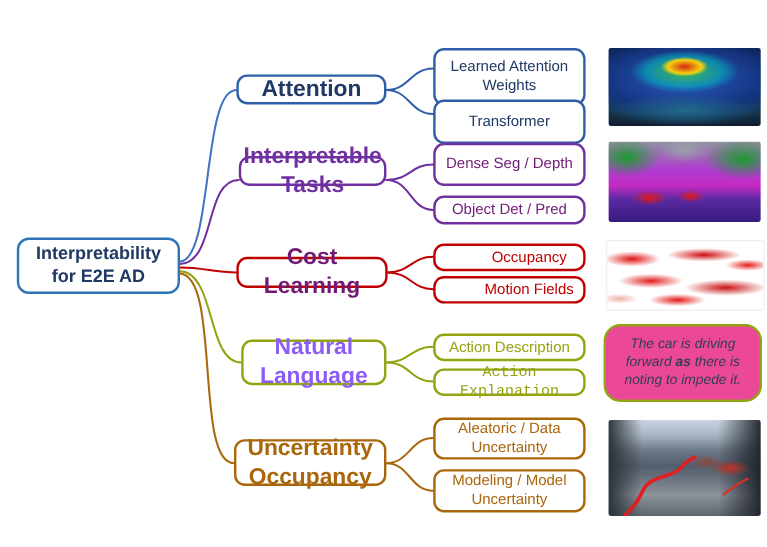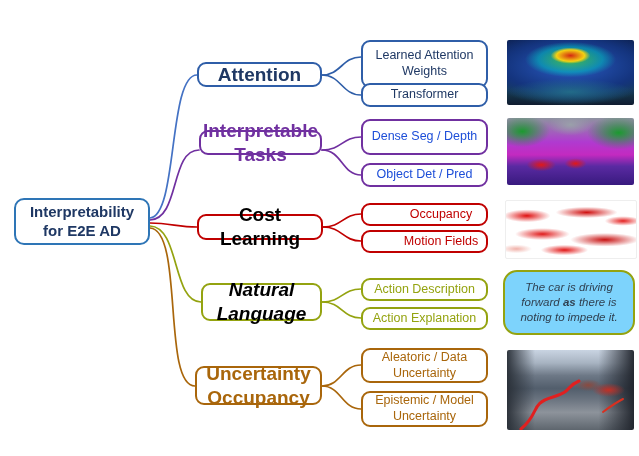--- a/index.html
+++ b/index.html
@@ -16,34 +16,34 @@
   .node{position:absolute;z-index:2;background:#fff;border:2px solid #888;border-radius:9px;
         display:flex;align-items:center;justify-content:center;text-align:center;
         box-sizing:border-box;line-height:1.25;padding:0 8px;}
   .root{left:14px;top:198px;width:136px;height:47px;font-size:15px;font-weight:bold;
         color:#1F3864;border-color:#2E75B6;border-radius:10px;}
   .branch{font-size:19px;font-weight:bold;}
   .leaf{left:361px;width:127px;font-size:12.5px;font-weight:normal;padding:0 6px;}
 
   .b-att{left:197px;top:62px;width:125px;height:25px;color:#1F3864;border-color:#2F5EA8;}
   .b-int{left:199px;top:130px;width:123px;height:25px;color:#7030A0;border-color:#7030A0;}
-  .b-cost{left:197px;top:214px;width:126px;height:26px;color:#000000;border-color:#C00000;}
-  .b-nat{left:201px;top:283px;width:121px;height:38px;color:#000000;border-color:#94A310;font-style:italic;}
+  .b-cost{left:197px;top:214px;width:126px;height:26px;color:#701a75;border-color:#C00000;}
+  .b-nat{left:201px;top:283px;width:121px;height:38px;color:#8b5cf6;border-color:#94A310;}
   .b-unc{left:195px;top:366px;width:127px;height:39px;color:#A9660B;border-color:#A9660B;}
 
   .l-att{color:#1F3864;border-color:#2F5EA8;}
-  .l-int{color:#1d4ed8;border-color:#7030A0;}
+  .l-int{color:#701a75;border-color:#7030A0;}
   .l-cost{color:#C00000;border-color:#C00000;padding-left:39px;}
   .l-nat{color:#94A310;border-color:#94A310;}
   .l-unc{color:#A9660B;border-color:#A9660B;}
 
-  .leaf1{top:40px;height:48px;}   .leaf2{top:83px;height:24px;}
+  .leaf1{top:40px;height:48px;}   .leaf2{top:83px;height:37px;}
   .leaf3{top:119px;height:36px;}  .leaf4{top:163px;height:24px;}
   .leaf5{top:203px;height:23px;}  .leaf6{top:230px;height:23px;}
-  .leaf7{top:278px;height:23px;}  .leaf8{top:307px;height:23px;}
+  .leaf7{top:278px;height:23px;}  .leaf8{top:307px;height:23px;font-family:Liberation Mono, monospace;}
   .leaf9{top:348px;height:35px;}  .leaf10{top:391px;height:36px;}
 
   .illus{position:absolute;z-index:2;border-radius:2px;overflow:hidden;}
 
   .img-attn{left:507px;top:40px;width:127px;height:65px;
     background:
       radial-gradient(ellipse 20% 16% at 50% 24%, #d42a10 0%, #f4d012 55%, rgba(244,208,18,0) 78%),
       radial-gradient(ellipse 42% 32% at 50% 30%, rgba(70,200,50,.85) 0%, rgba(0,190,190,.55) 60%, rgba(0,120,220,0) 85%),
       radial-gradient(ellipse 62% 26% at 50% 80%, rgba(40,130,140,.7) 0%, rgba(40,130,140,0) 80%),
       radial-gradient(ellipse 80% 62% at 50% 40%, #2a5cc4 0%, #14347e 65%, rgba(10,30,70,0) 95%),
@@ -63,21 +63,21 @@
       radial-gradient(ellipse 26% 16% at 16% 26%, #df1010 0%, rgba(223,16,16,0) 70%),
       radial-gradient(ellipse 34% 14% at 62% 20%, #cf0e0e 0%, rgba(207,14,14,0) 70%),
       radial-gradient(ellipse 20% 12% at 90% 35%, #e42020 0%, rgba(228,32,32,0) 70%),
       radial-gradient(ellipse 30% 15% at 28% 58%, #e01c1c 0%, rgba(224,28,28,0) 70%),
       radial-gradient(ellipse 38% 17% at 76% 68%, #c81212 0%, rgba(200,18,18,0) 70%),
       radial-gradient(ellipse 26% 13% at 45% 86%, #e21616 0%, rgba(226,22,22,0) 70%),
       radial-gradient(ellipse 16% 10% at 8% 84%, #f0b0a8 0%, rgba(240,176,168,0) 75%),
       #ffffff;}
 
   .bubble{left:503px;top:270px;width:132px;height:65px;z-index:2;position:absolute;
-    border:2px solid #94A310;border-radius:14px;background:#7dd3fc;box-sizing:border-box;
+    border:2px solid #94A310;border-radius:14px;background:#ec4899;box-sizing:border-box;
     display:flex;align-items:center;justify-content:center;text-align:center;
     font-style:italic;font-size:11.5px;color:#2f3f4f;line-height:1.3;padding:4px 7px;}
   .bubble .bold{font-weight:bold;}
 
   .img-street{left:507px;top:350px;width:127px;height:80px;
     background:
       radial-gradient(ellipse 18% 12% at 80% 50%, #c23026 0%, rgba(194,48,38,0) 72%),
       radial-gradient(ellipse 14% 10% at 64% 44%, #8a4a40 0%, rgba(138,74,64,0) 75%),
       linear-gradient(90deg, rgba(40,46,54,.95) 0%, rgba(40,46,54,0) 22%, rgba(40,46,54,0) 72%, rgba(30,34,42,.95) 100%),
       linear-gradient(180deg,#c9d4e2 0%, #a8b4c2 16%, #6d7886 32%, #525e6c 48%, #6b7480 62%, #8d939b 78%, #5e666e 100%);}
@@ -125,21 +125,21 @@
   <div class="node leaf l-int leaf3">Dense Seg / Depth</div>
   <div class="node leaf l-int leaf4">Object Det / Pred</div>
 
   <div class="node leaf l-cost leaf5">Occupancy</div>
   <div class="node leaf l-cost leaf6">Motion Fields</div>
 
   <div class="node leaf l-nat leaf7">Action Description</div>
   <div class="node leaf l-nat leaf8">Action Explanation</div>
 
   <div class="node leaf l-unc leaf9">Aleatoric / Data Uncertainty</div>
-  <div class="node leaf l-unc leaf10">Epistemic / Model Uncertainty</div>
+  <div class="node leaf l-unc leaf10">Modeling / Model Uncertainty</div>
 
   <div class="illus img-attn"></div>
 
   <div class="illus img-seg"></div>
 
   <div class="illus img-occ"></div>
 
   <div class="bubble">
     <span><span>The car is driving forward </span><span class="bold">as</span><span> there is noting to impede it.</span></span>
   </div>

